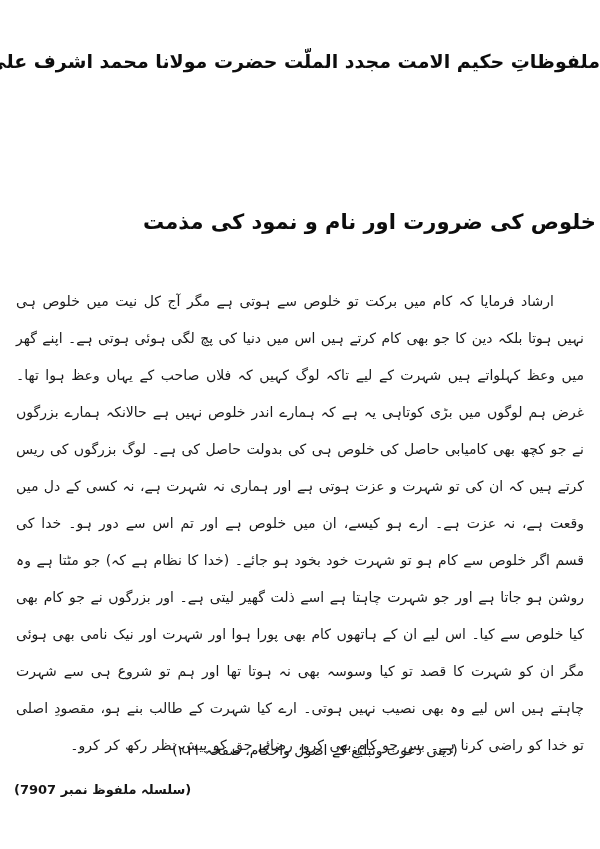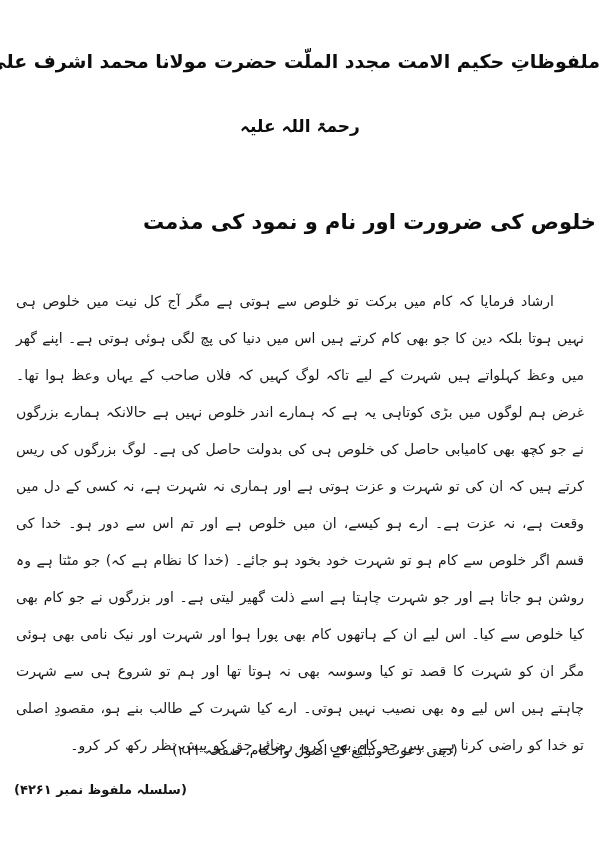--- a/index.html
+++ b/index.html
@@ -85,23 +85,22 @@
     direction: rtl;
   }
 </style>
 </head>
 <body>
 
 <div class="page">
 
   <h1 class="title">ملفوظاتِ حکیم الامت مجدد الملّت حضرت مولانا محمد اشرف علی تھانوی</h1>
 
-  <div class="honorific">رحمۃ اللہ علیہ</div>
 
   <h2 class="heading">خلوص کی ضرورت اور نام و نمود کی مذمت</h2>
 
   <p class="body-text">ارشاد فرمایا کہ کام میں برکت تو خلوص سے ہوتی ہے مگر آج کل نیت میں خلوص ہی نہیں ہوتا بلکہ دین کا جو بھی کام کرتے ہیں اس میں دنیا کی پچ لگی ہوئی ہوتی ہے۔ اپنے گھر میں وعظ کہلواتے ہیں شہرت کے لیے تاکہ لوگ کہیں کہ فلاں صاحب کے یہاں وعظ ہوا تھا۔ غرض ہم لوگوں میں بڑی کوتاہی یہ ہے کہ ہمارے اندر خلوص نہیں ہے حالانکہ ہمارے بزرگوں نے جو کچھ بھی کامیابی حاصل کی خلوص ہی کی بدولت حاصل کی ہے۔ لوگ بزرگوں کی ریس کرتے ہیں کہ ان کی تو شہرت و عزت ہوتی ہے اور ہماری نہ شہرت ہے، نہ کسی کے دل میں وقعت ہے، نہ عزت ہے۔ ارے ہو کیسے، ان میں خلوص ہے اور تم اس سے دور ہو۔ خدا کی قسم اگر خلوص سے کام ہو تو شہرت خود بخود ہو جائے۔ (خدا کا نظام ہے کہ) جو مٹتا ہے وہ روشن ہو جاتا ہے اور جو شہرت چاہتا ہے اسے ذلت گھیر لیتی ہے۔ اور بزرگوں نے جو کام بھی کیا خلوص سے کیا۔ اس لیے ان کے ہاتھوں کام بھی پورا ہوا اور شہرت اور نیک نامی بھی ہوئی مگر ان کو شہرت کا قصد تو کیا وسوسہ بھی نہ ہوتا تھا اور ہم تو شروع ہی سے شہرت چاہتے ہیں اس لیے وہ بھی نصیب نہیں ہوتی۔ ارے کیا شہرت کے طالب بنے ہو، مقصودِ اصلی تو خدا کو راضی کرنا ہے۔ بس جو کام بھی کرو، رضائے حق کو پیش نظر رکھ کر کرو۔</p>
 
   <div class="cite-source">(دینی دعوت وتبلیغ کے اصول واحکام، صفحہ ۲۱۱)</div>
 
-  <div class="cite-series">(سلسلہ ملفوظ نمبر ۴۲۶۱)</div>
+  <div class="cite-series">(سلسلہ ملفوظ نمبر 7907)</div>
 
 </div>
 
 </body></html>

